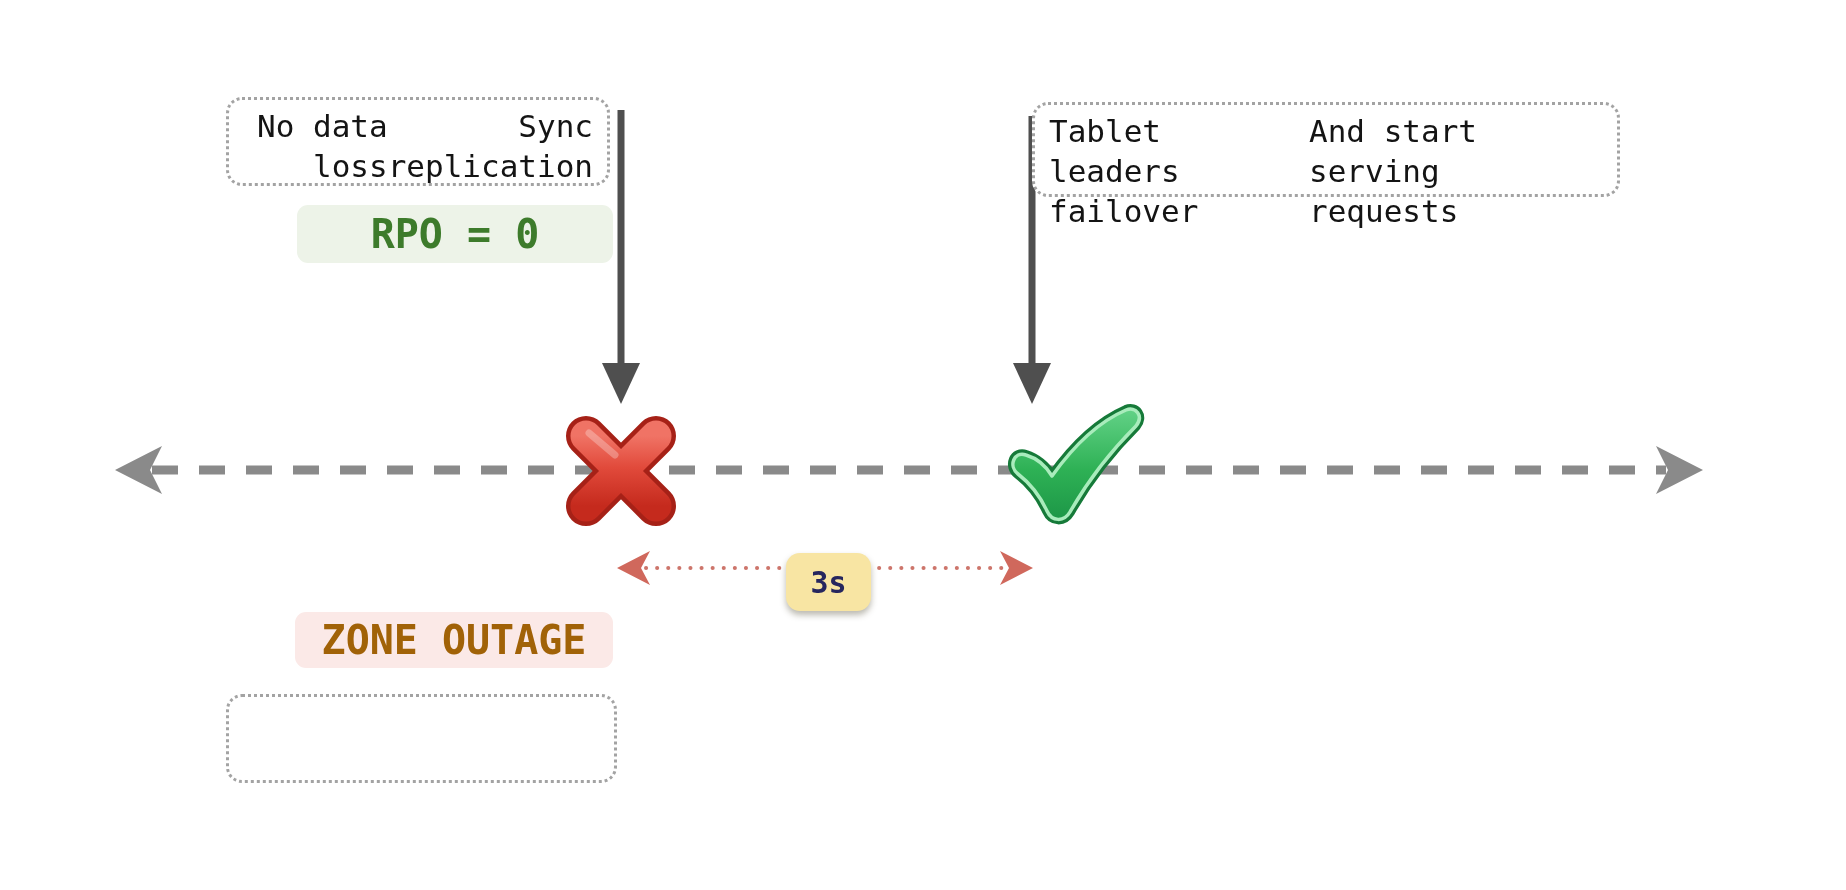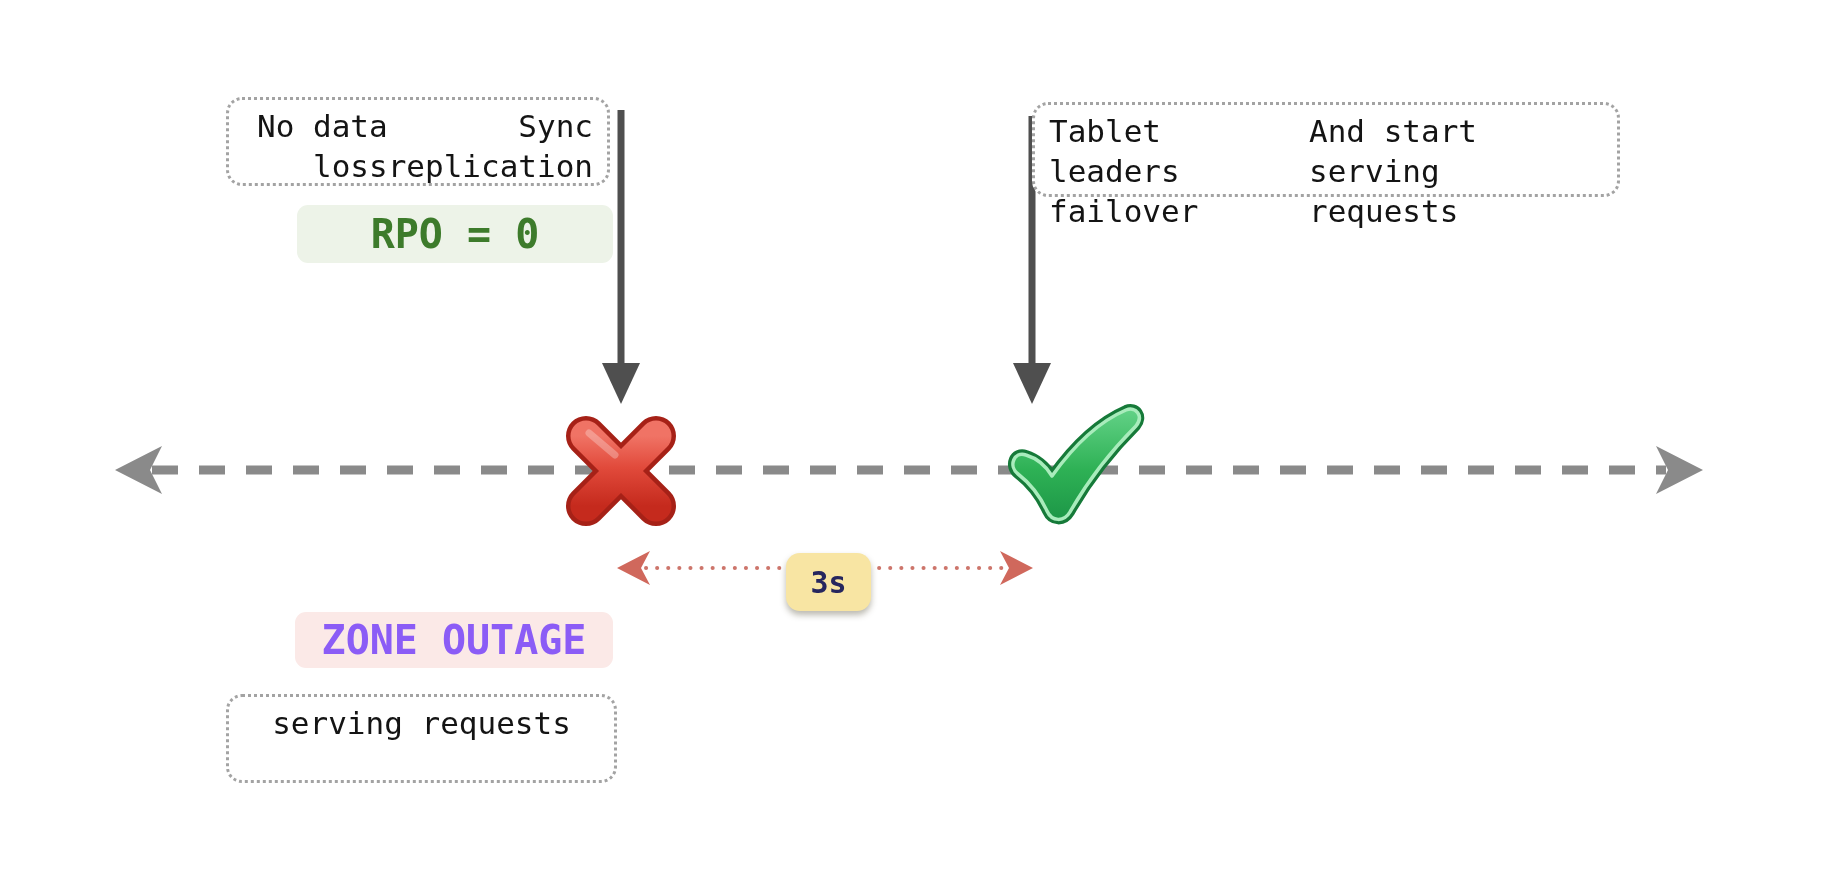--- a/index.html
+++ b/index.html
@@ -31,21 +31,21 @@
     position:absolute;
     box-sizing:border-box;
     display:flex;
     align-items:center;
     justify-content:center;
     font-weight:bold;
     font-size:40px;
     border-radius:11px;
   }
   .badge.green{background:#edf3e8;color:#3d7b2b;}
-  .badge.pink{background:#fbe9e7;color:#8b5cf6;}
+  .badge.pink{background:#fbe9e7;color:#a16207;}
   .badge.yellow{
     background:#f8e5a3;color:#26265e;
     border-radius:14px;
     box-shadow:0 4px 6px rgba(60,55,30,0.35);
     font-size:30px;
   }
   #outage-callout{left:226px;top:97px;width:384px;height:89px;}
   #rpo-badge{left:297px;top:205px;width:316px;height:58px;}
   #recovery-callout{left:1032px;top:102px;width:588px;height:95px;}
   #rto-badge{left:1038px;top:214px;width:316px;height:58px;}
@@ -131,16 +131,15 @@
     <div>Tablet leaders failover</div>
     <div>And start serving requests</div>
   </div>
 
 
   <div id="interval-badge" class="badge yellow">3s</div>
 
   <div id="zone-outage-badge" class="badge pink">ZONE OUTAGE</div>
 
   <div id="outage-status-callout" class="callout align-right">
-    <div>serving requests</div>
   </div>
 
 </div>
 
 </body></html>

